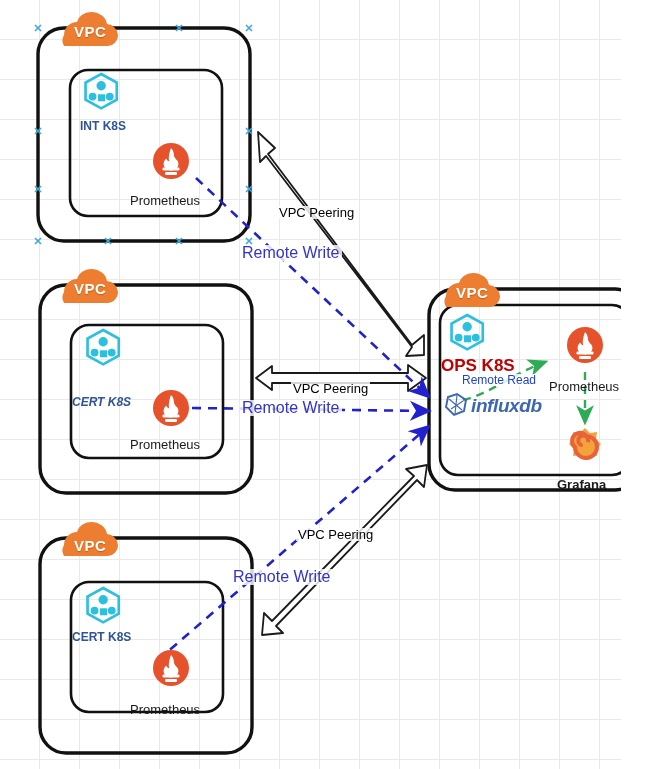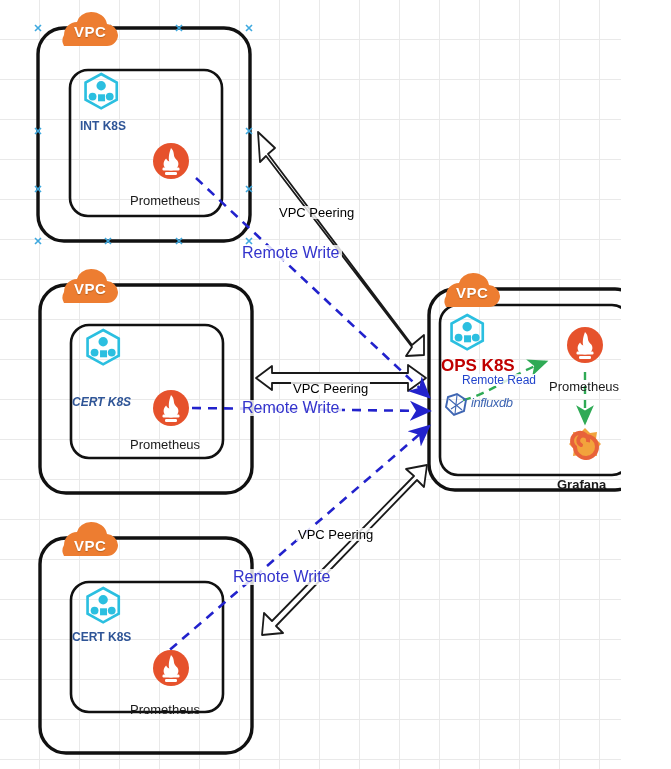--- a/index.html
+++ b/index.html
@@ -68,22 +68,22 @@
     padding: 0 2px;
   }
   .rr-label {
     color: #2244cc;
     font-size: 12px;
     background: rgba(255,255,255,0.82);
     padding: 0 2px;
   }
   .influx-label {
     color: #3f66b3;
-    font-size: 13px;
-    font-weight: normal;
+    font-size: 19px;
+    font-weight: bold;
     font-style: italic;
     letter-spacing: -0.4px;
   }
 </style>
 </head>
 <body>
 
 <div id="canvas">
 
   <svg id="svg-layer" viewBox="0 0 671 769">

